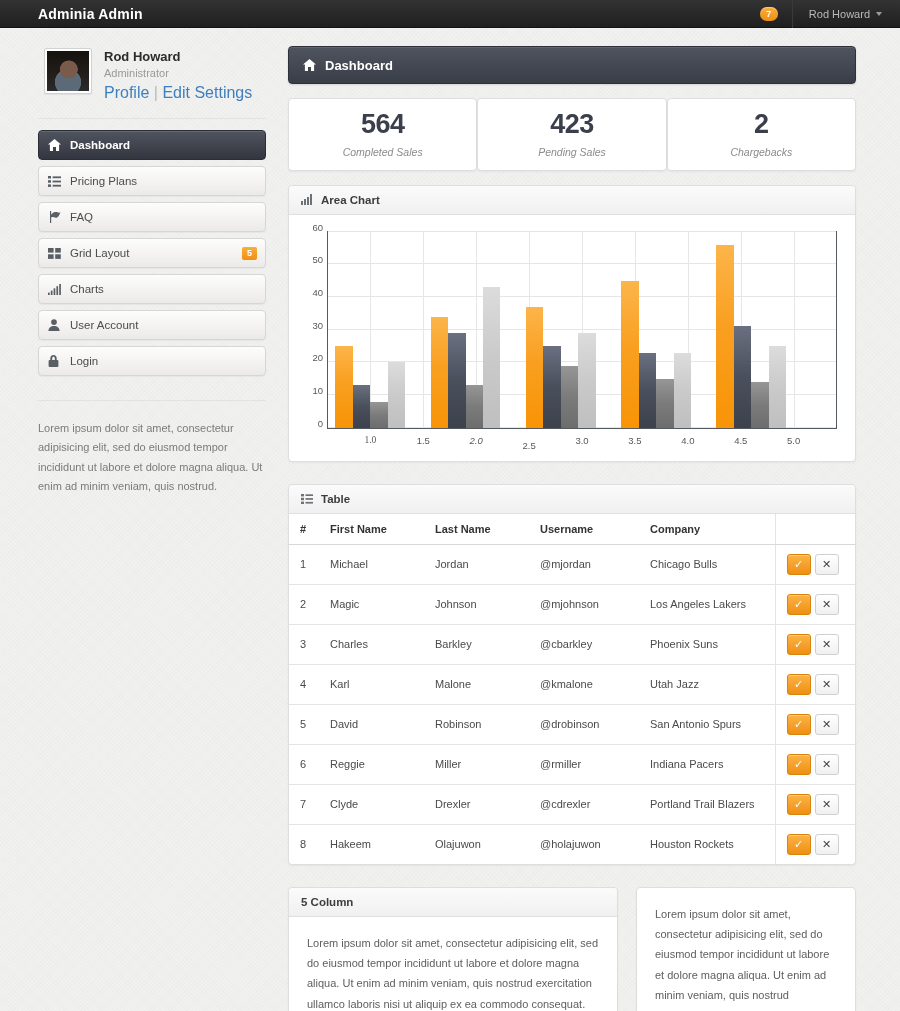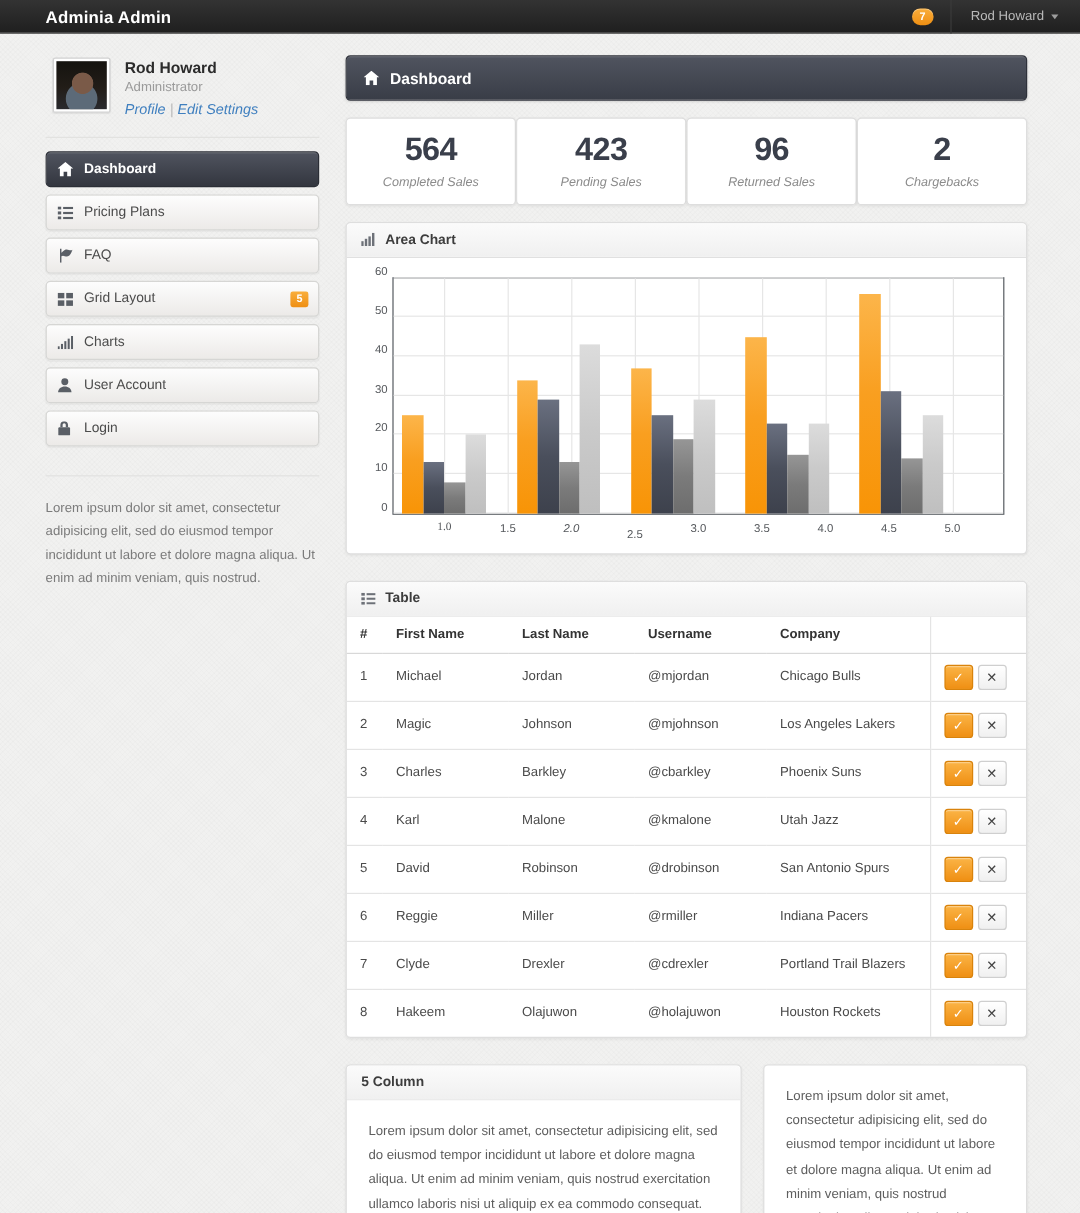--- a/index.html
+++ b/index.html
@@ -77,21 +77,21 @@
   }
   .avatar-img {
     width: 100%; height: 100%;
     background:
       radial-gradient(circle at 52% 46%, #7a5a48 0 28%, rgba(122,90,72,0) 30%),
       radial-gradient(circle at 50% 78%, #5c6a78 0 34%, rgba(92,106,120,0) 36%),
       linear-gradient(to bottom, #15130f 0%, #221d18 55%, #2a2a2e 100%);
   }
   .profile-name { font-size: 13px; font-weight: bold; color: #2b2b2b; margin-top: 1px; }
   .profile-role { font-size: 11px; color: #9a9a9a; margin-top: 3px; }
-  .profile-links { font-size: 12px; margin-top: 5px; color: #b9b9b9; font-style: italic; }
+  .profile-links { font-size: 16px; margin-top: 5px; color: #b9b9b9; }
   .profile-links a { color: #3f7fbf; text-decoration: none; }
 
   
   .nav { border-top: 1px solid #e2e2e0; padding-top: 11px; }
   .nav-item {
     display: flex; align-items: center;
     height: 30px;
     margin-bottom: 6px;
     padding: 0 9px;
     border: 1px solid #d6d6d4;
@@ -359,24 +359,20 @@
     </div>
 
     <div class="stats" id="stats">
         <div class="stat">
           <div class="stat-num">564</div>
           <div class="stat-lbl">Completed Sales</div>
         </div>
         <div class="stat">
           <div class="stat-num">423</div>
           <div class="stat-lbl">Pending Sales</div>
-        </div>
-        <div class="stat">
-          <div class="stat-num">96</div>
-          <div class="stat-lbl">Returned Sales</div>
         </div>
         <div class="stat">
           <div class="stat-num">2</div>
           <div class="stat-lbl">Chargebacks</div>
         </div>
       </div>
 
     <div class="panel" style="margin-top:14px">
       <div class="panel-head">
         <span>

